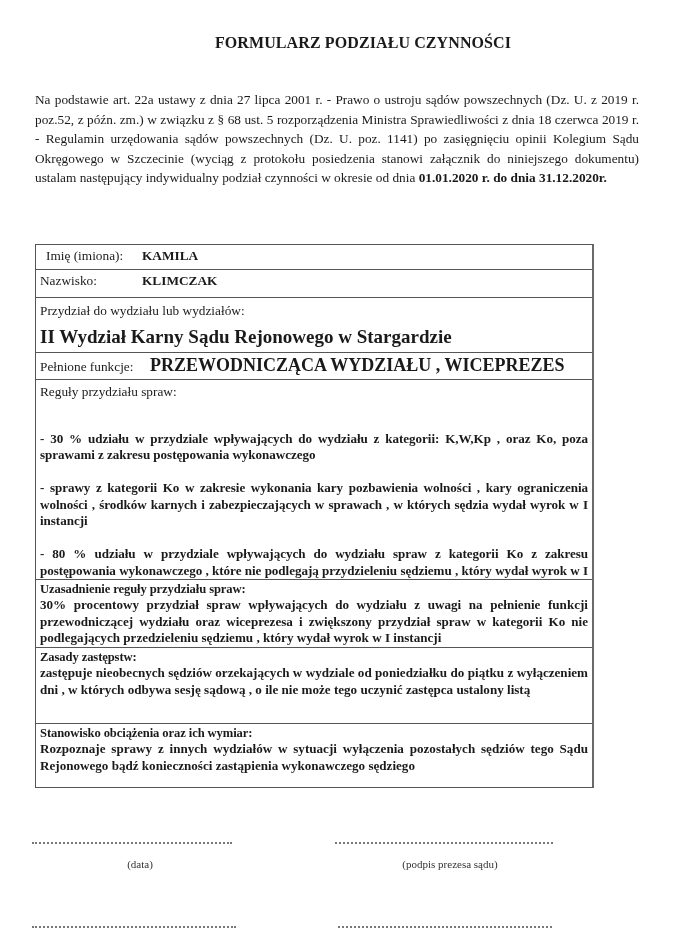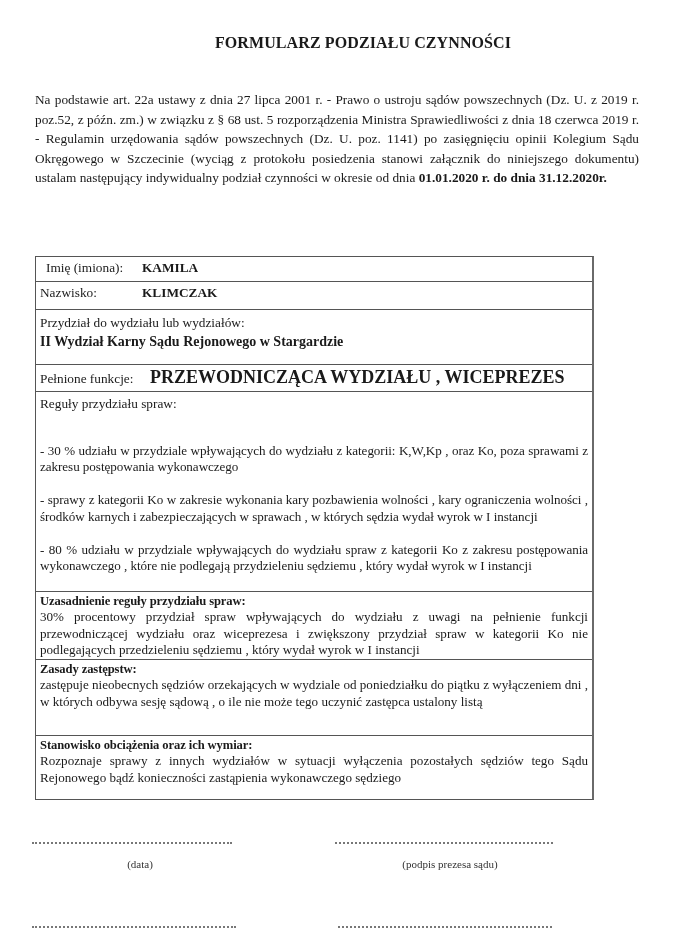--- a/index.html
+++ b/index.html
@@ -1,41 +1,41 @@
 <!DOCTYPE html>
 <html><head>
 <meta charset="utf-8">
 <style>
   html, body { margin: 0; padding: 0; background: #ffffff; }
   body { width: 674px; height: 933px; position: relative; overflow: hidden; color: #1a1a1a; font-family: "Liberation Serif", "DejaVu Serif", serif; }
   .title { position: absolute; top: 34px; left: 0; width: 674px; text-align: center; font-weight: bold; font-size: 16px; letter-spacing: 0.1px; padding-left: 26px; }
   .intro { position: absolute; top: 90px; left: 35px; width: 604px; font-size: 13.3px; line-height: 19.5px; text-align: justify; text-align-last: left; }
   .intro b { font-weight: bold; }
-  .form-table { position: absolute; top: 256px; left: 35px; width: 559px; border: 1.5px solid #555; border-right: 2.5px solid #6a6a6a; box-sizing: border-box; }
+  .form-table { position: absolute; top: 244px; left: 35px; width: 559px; border: 1.5px solid #555; border-right: 2.5px solid #6a6a6a; box-sizing: border-box; }
   .row { border-bottom: 1.5px solid #555; box-sizing: border-box; font-size: 13.3px; line-height: 17px; padding: 2px 4px 0 4px; overflow: hidden; }
   .row:last-child { border-bottom: none; }
   .row .lbl { display: inline-block; }
   .row .val { font-weight: bold; }
   .r-imie { height: 25px; padding-left: 10px; }
   .r-imie .lbl { width: 96px; }
   .r-nazw { height: 28px; }
   .r-nazw .lbl { width: 102px; }
   .r-stan { height: 26px; padding-top: 5px; }
   .r-przy { height: 55px; padding-top: 4px; }
-  .r-przy .val { display: block; margin-top: 2px; font-size: 14px; }
+  .r-przy .val { display: block; margin-top: 9px; font-size: 19px; }
   .r-peln { height: 27px; padding-top: 4px; }
   .r-peln .lbl { width: 110px; }
   .r-peln .val { font-size: 18px; }
   .r-regu { height: 200px; padding-top: 3px; }
   .r-regu .body { margin-top: 14px; white-space: pre-line; font-size: 13.1px; line-height: 16.5px; letter-spacing: -0.05px; }
   .r-uzas { height: 68px; padding-top: 2px; }
   .r-zast { height: 76px; padding-top: 2px; }
   .r-dodat { height: 63px; padding-top: 2px; }
   .sec-head { display: block; font-weight: bold; font-size: 12.6px; line-height: 15px; letter-spacing: -0.1px; }
-  .sec-body { display: block; font-size: 13.1px; line-height: 16.5px; text-align: justify; text-align-last: left; white-space: pre-line; }
+  .sec-body { display: block; font-size: 13.1px; line-height: 16.5px; text-align: justify; text-align-last: left; white-space: pre-line; font-weight: bold; }
   .sig { position: absolute; font-size: 11px; color: #333; text-align: center; }
   .dots { position: absolute; height: 0; border-top: 2px dotted #777; }
   .d1 { top: 842px; left: 32px; width: 200px; }
   .d2 { top: 842px; left: 335px; width: 218px; }
   .d3 { top: 926px; left: 32px; width: 204px; }
   .d4 { top: 926px; left: 338px; width: 214px; }
   .sig-data { top: 858px; left: 90px; width: 100px; }
   .sig-podpis { top: 858px; left: 360px; width: 180px; }
 </style>
 </head>

